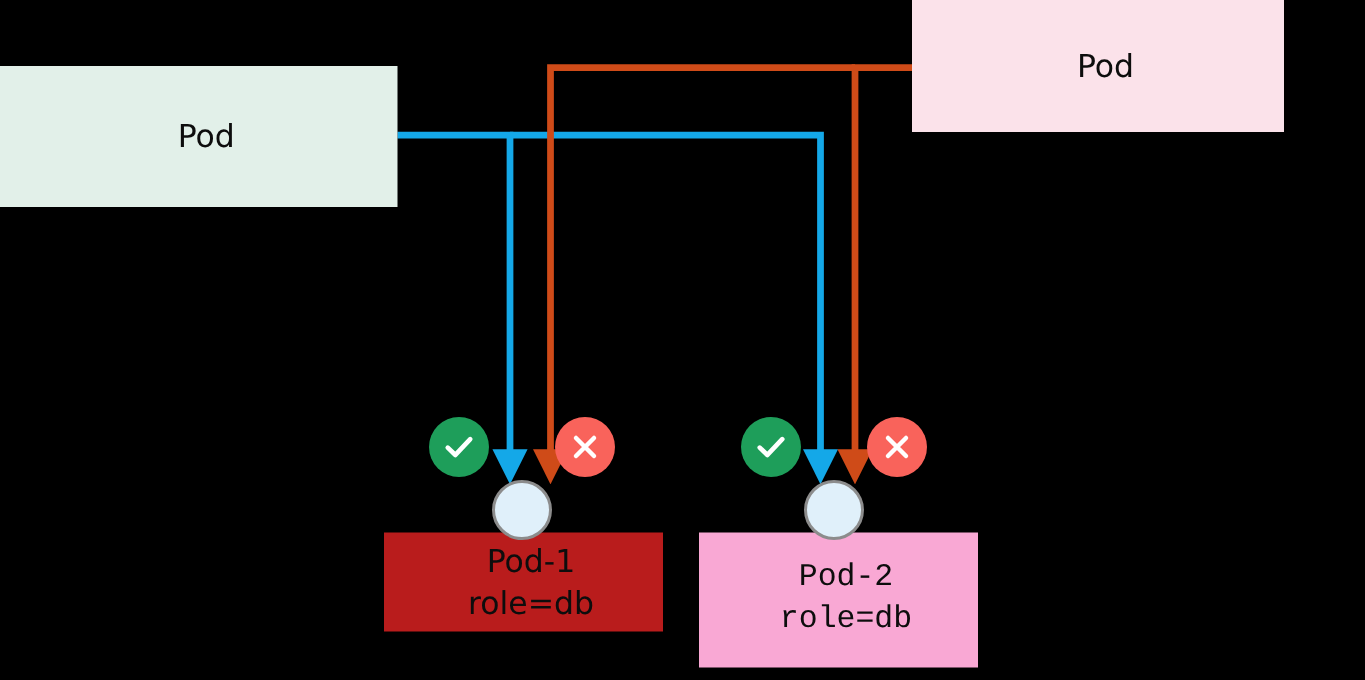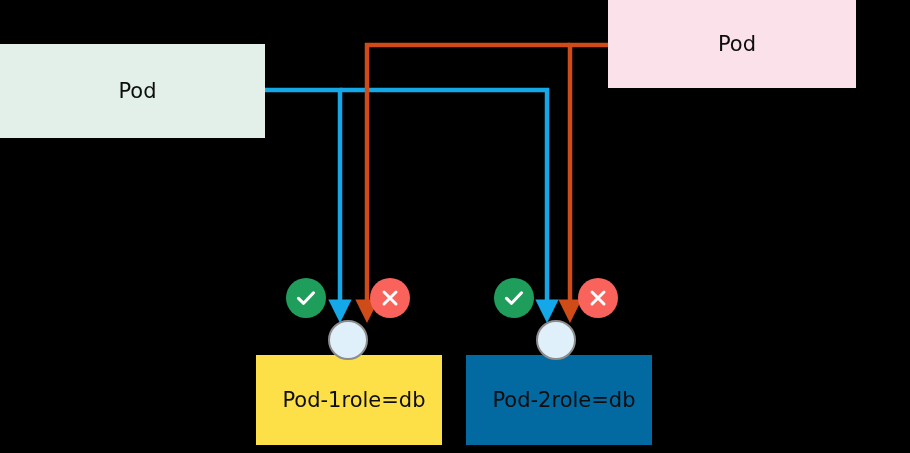--- a/index.html
+++ b/index.html
@@ -10,20 +10,21 @@
     overflow:hidden;
     position:relative;
   }
   #stage{position:absolute;left:0;top:0;width:910px;height:453px;}
   svg#wires{position:absolute;left:0;top:0;width:910px;height:453px;pointer-events:none;}
 
   .node-box{
     position:absolute;
     box-sizing:border-box;
     display:flex;
+    flex-direction:column;
     align-items:center;
     justify-content:center;
     color:#0d0d0d;
     font-size:21px;
     line-height:1.34;
     text-align:center;
     white-space:nowrap;
     padding-left:10px;
   }
   .node-box .line1{display:block;}
@@ -31,26 +32,27 @@
 
   #box-backend{
     left:0px; top:44px; width:265px; height:94px;
     background:#E2F0E9;
   }
   #box-frontend{
     left:608px; top:0px; width:248px; height:88px;
     background:#FBE2EA;
   }
   #box-pod1{
-    left:256px; top:355px; width:186px; height:90px;
-    background:#fde047;
+    left:256px; top:355px; width:186px; height:66px;
+    background:#b91c1c;
   }
   #box-pod2{
     left:466px; top:355px; width:186px; height:90px;
-    background:#0369a1;
+    background:#f9a8d4;
+    font-family:Liberation Mono, monospace;
   }
 
   .endpoint-circle{
     position:absolute;
     width:40px;height:40px;
     border-radius:50%;
     background:#E0F0FA;
     border:2px solid #8C8C8C;
     box-sizing:border-box;
   }

